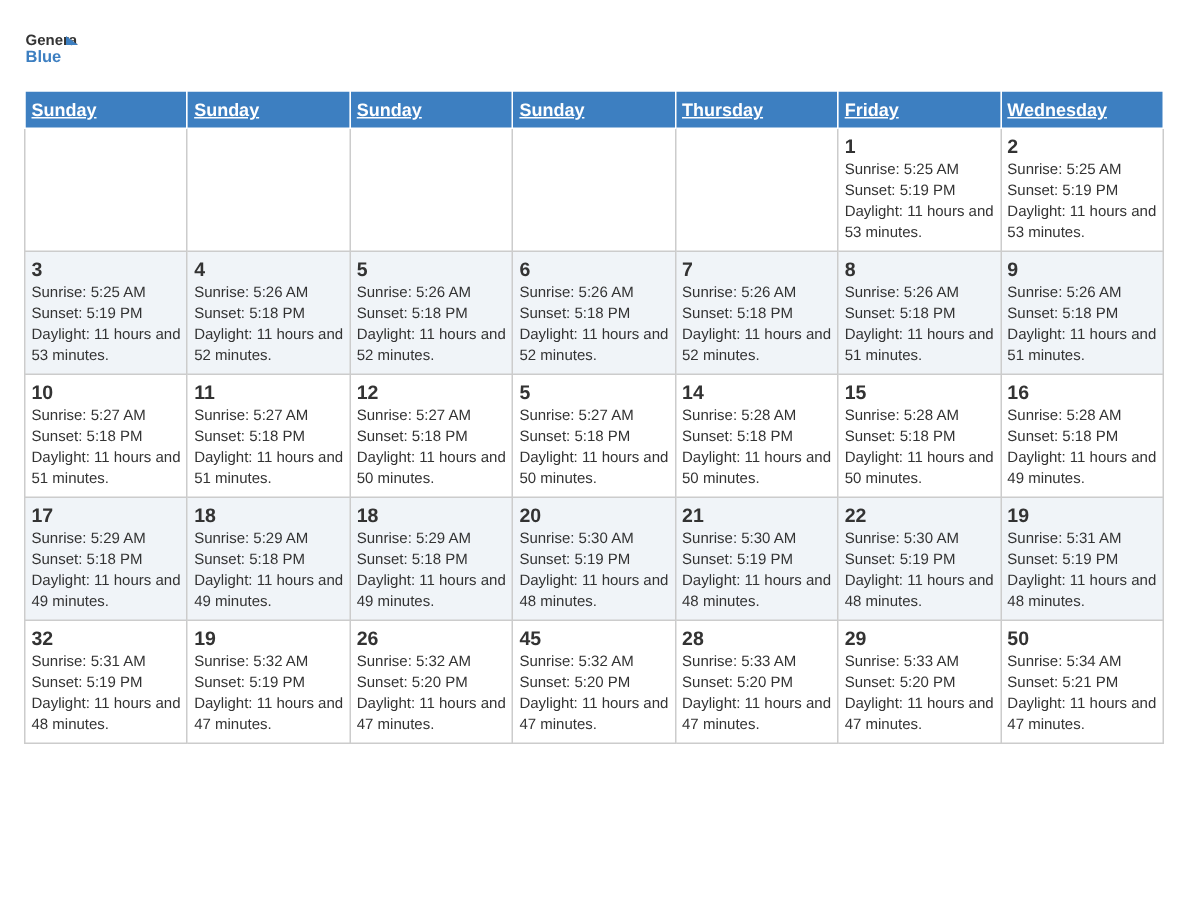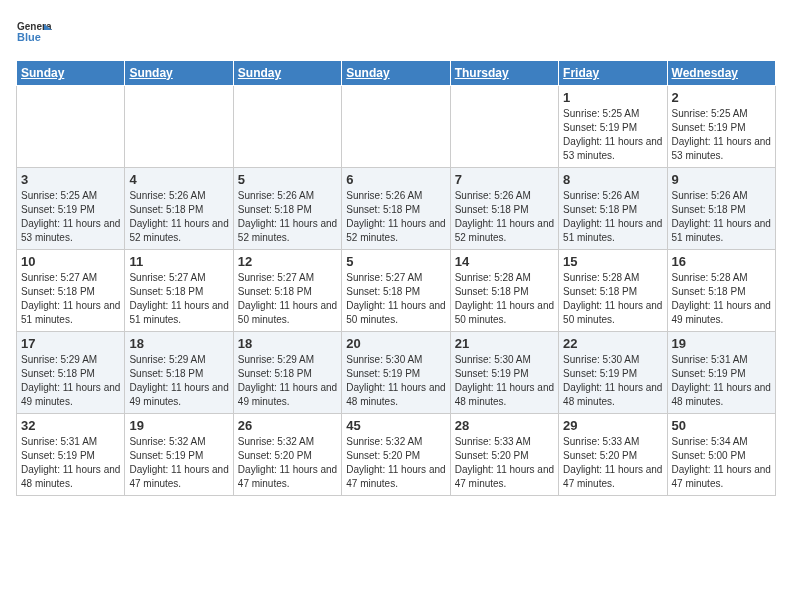--- a/index.html
+++ b/index.html
@@ -325,19 +325,19 @@
         <td>
           <span class="day-number">29</span>
           <div class="day-info">Sunrise: 5:33 AM
 Sunset: 5:20 PM
 Daylight: 11 hours
 and 47 minutes.</div>
         </td>
         <td>
           <span class="day-number">50</span>
           <div class="day-info">Sunrise: 5:34 AM
-Sunset: 5:00 PM
+Sunset: 5:21 PM
 Daylight: 11 hours
 and 47 minutes.</div>
         </td>
       </tr>
     </tbody>
 </table>
 
 </body></html>

